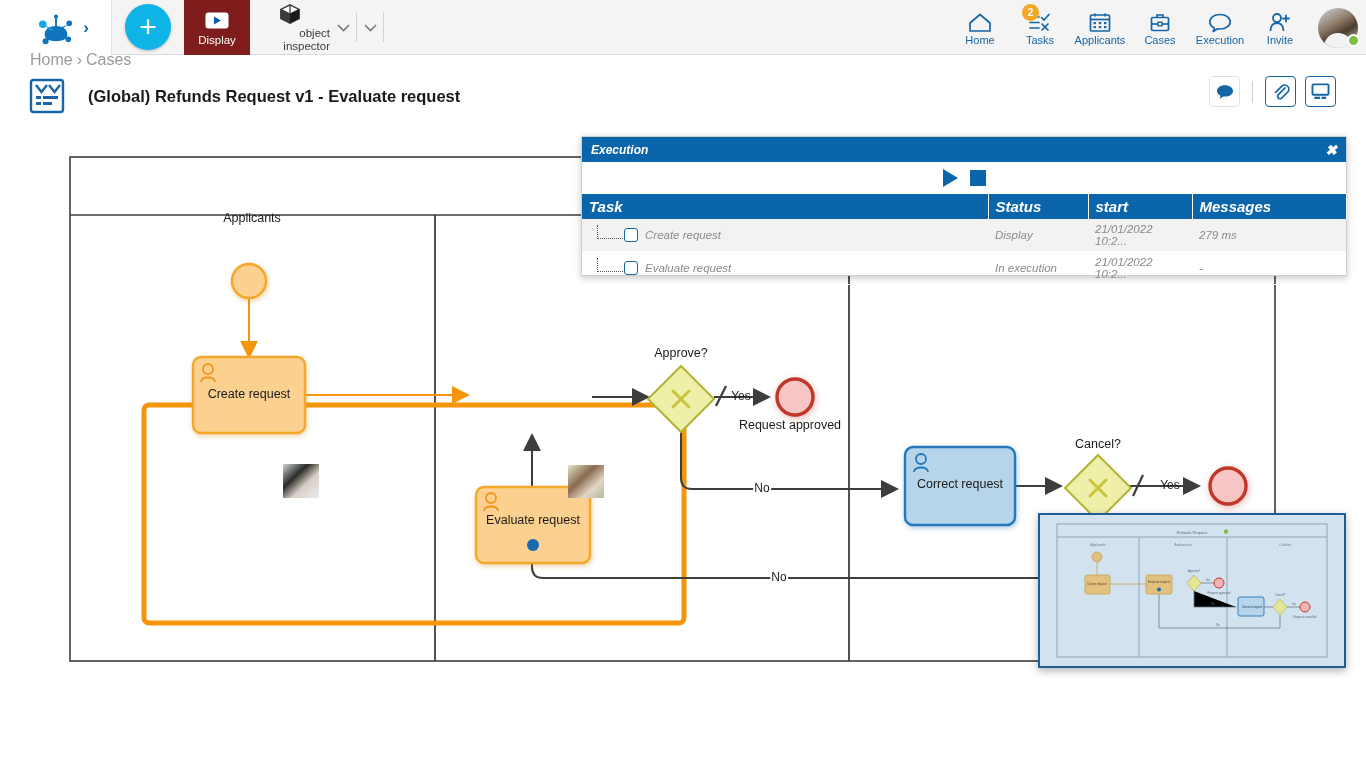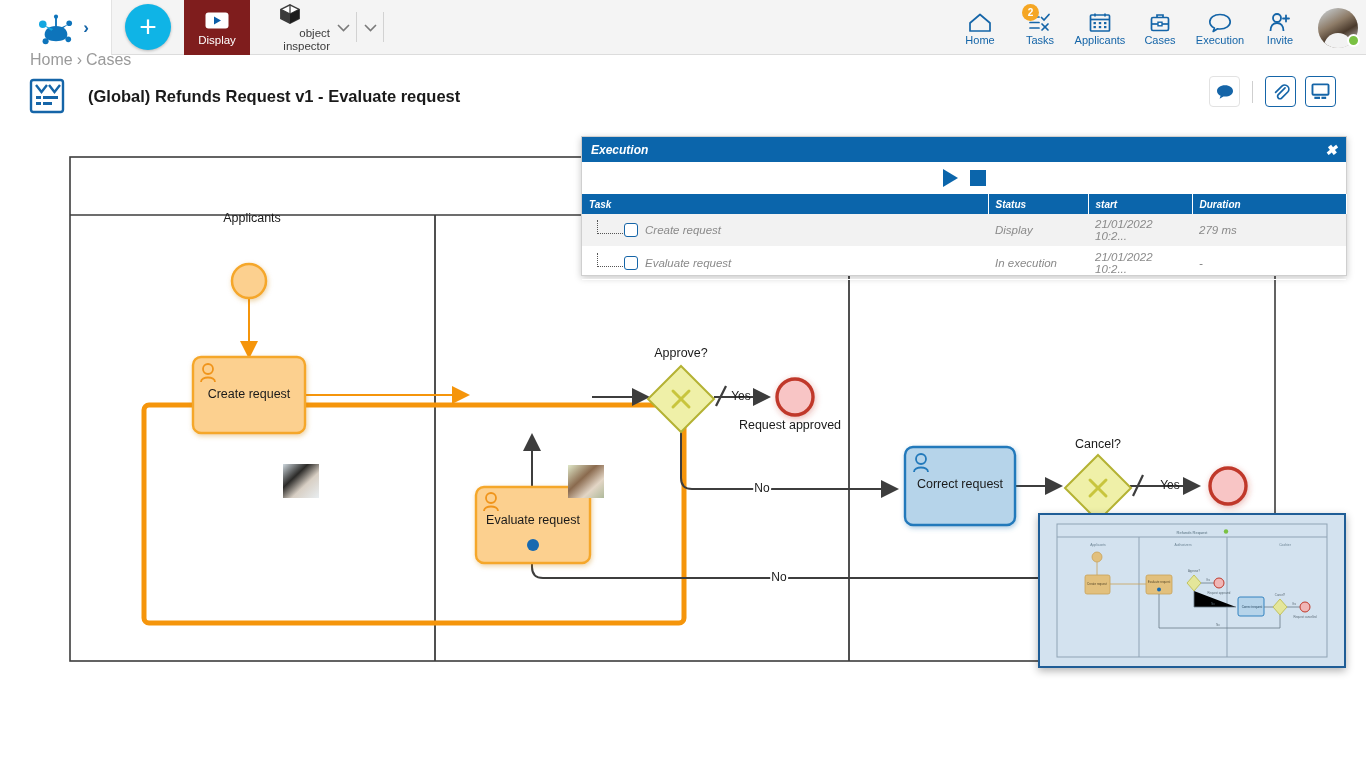--- a/index.html
+++ b/index.html
@@ -129,21 +129,21 @@
   }
   .play-btn {
     width: 0; height: 0; border-left: 15px solid #0b65ab;
     border-top: 9px solid transparent; border-bottom: 9px solid transparent;
     cursor: pointer;
   }
   .stop-btn { width: 16px; height: 16px; background: #0b65ab; cursor: pointer; }
   .exec-table { width: 100%; border-collapse: collapse; table-layout: fixed; font-size: 11.5px; }
   .exec-table th {
     background: #0b65ab; color: #fff; text-align: left; font-weight: bold;
-    padding: 4px 7px; font-size: 10px; border-right: 1px solid #fff; height: 20px;
+    padding: 4px 7px; font-size: 15px; border-right: 1px solid #fff; height: 20px;
   }
   .exec-table td {
     padding: 4px 7px; color: #8a8a8a; height: 24px;
     border-bottom: 1px solid #fff;
   }
   .exec-table tr.alt td { background: #f2f2f2; }
   .task-cell { display: flex; align-items: center; }
   .tree-line {
     width: 26px; height: 14px; border-left: 1px dotted #555;
     border-bottom: 1px dotted #555; margin-left: 8px; margin-bottom: 7px;
@@ -490,21 +490,21 @@
           <col style="width:406px">
           <col style="width:100px">
           <col style="width:104px">
           <col style="width:154px">
         </colgroup>
       <thead>
         <tr>
           <th>Task</th>
           <th>Status</th>
           <th>start</th>
-          <th>Duration</th>
+          <th>Messages</th>
         </tr>
       </thead>
       <tbody>
         <tr class="alt">
           <td>
             <div class="task-cell">
               <span class="tree-line"></span>
               <span class="chk"></span>
               <span>Create request</span>
             </div>

